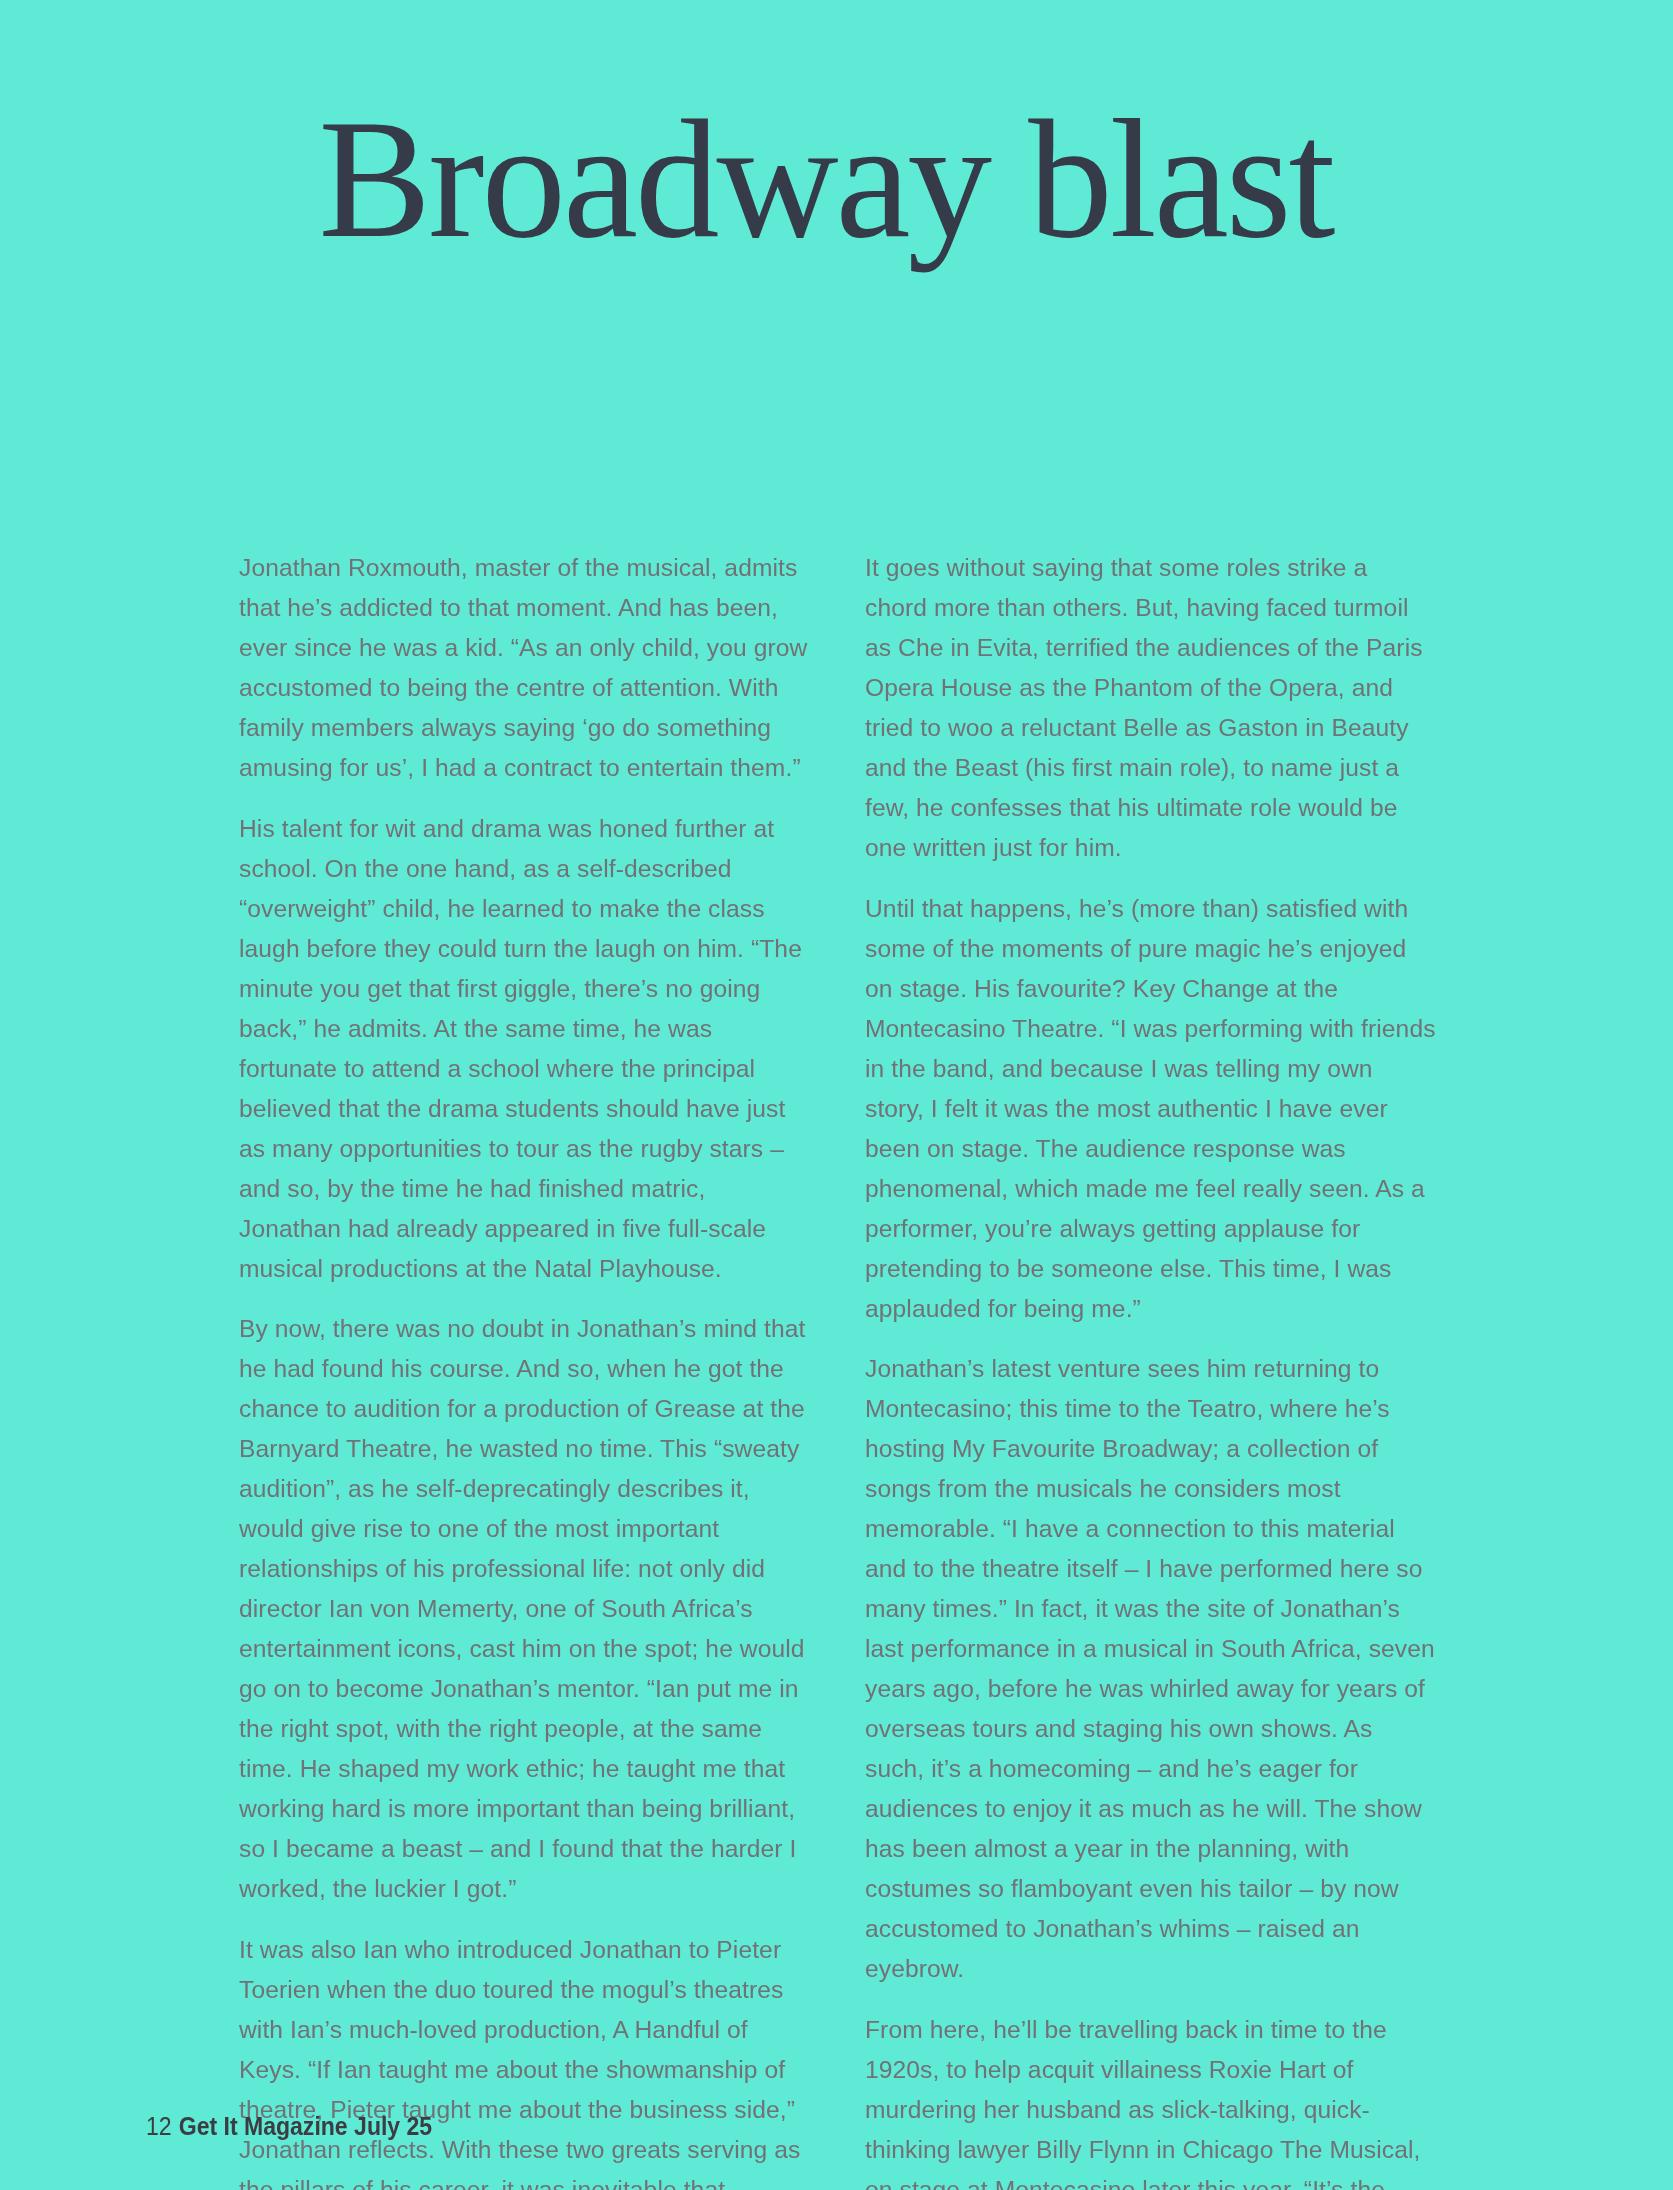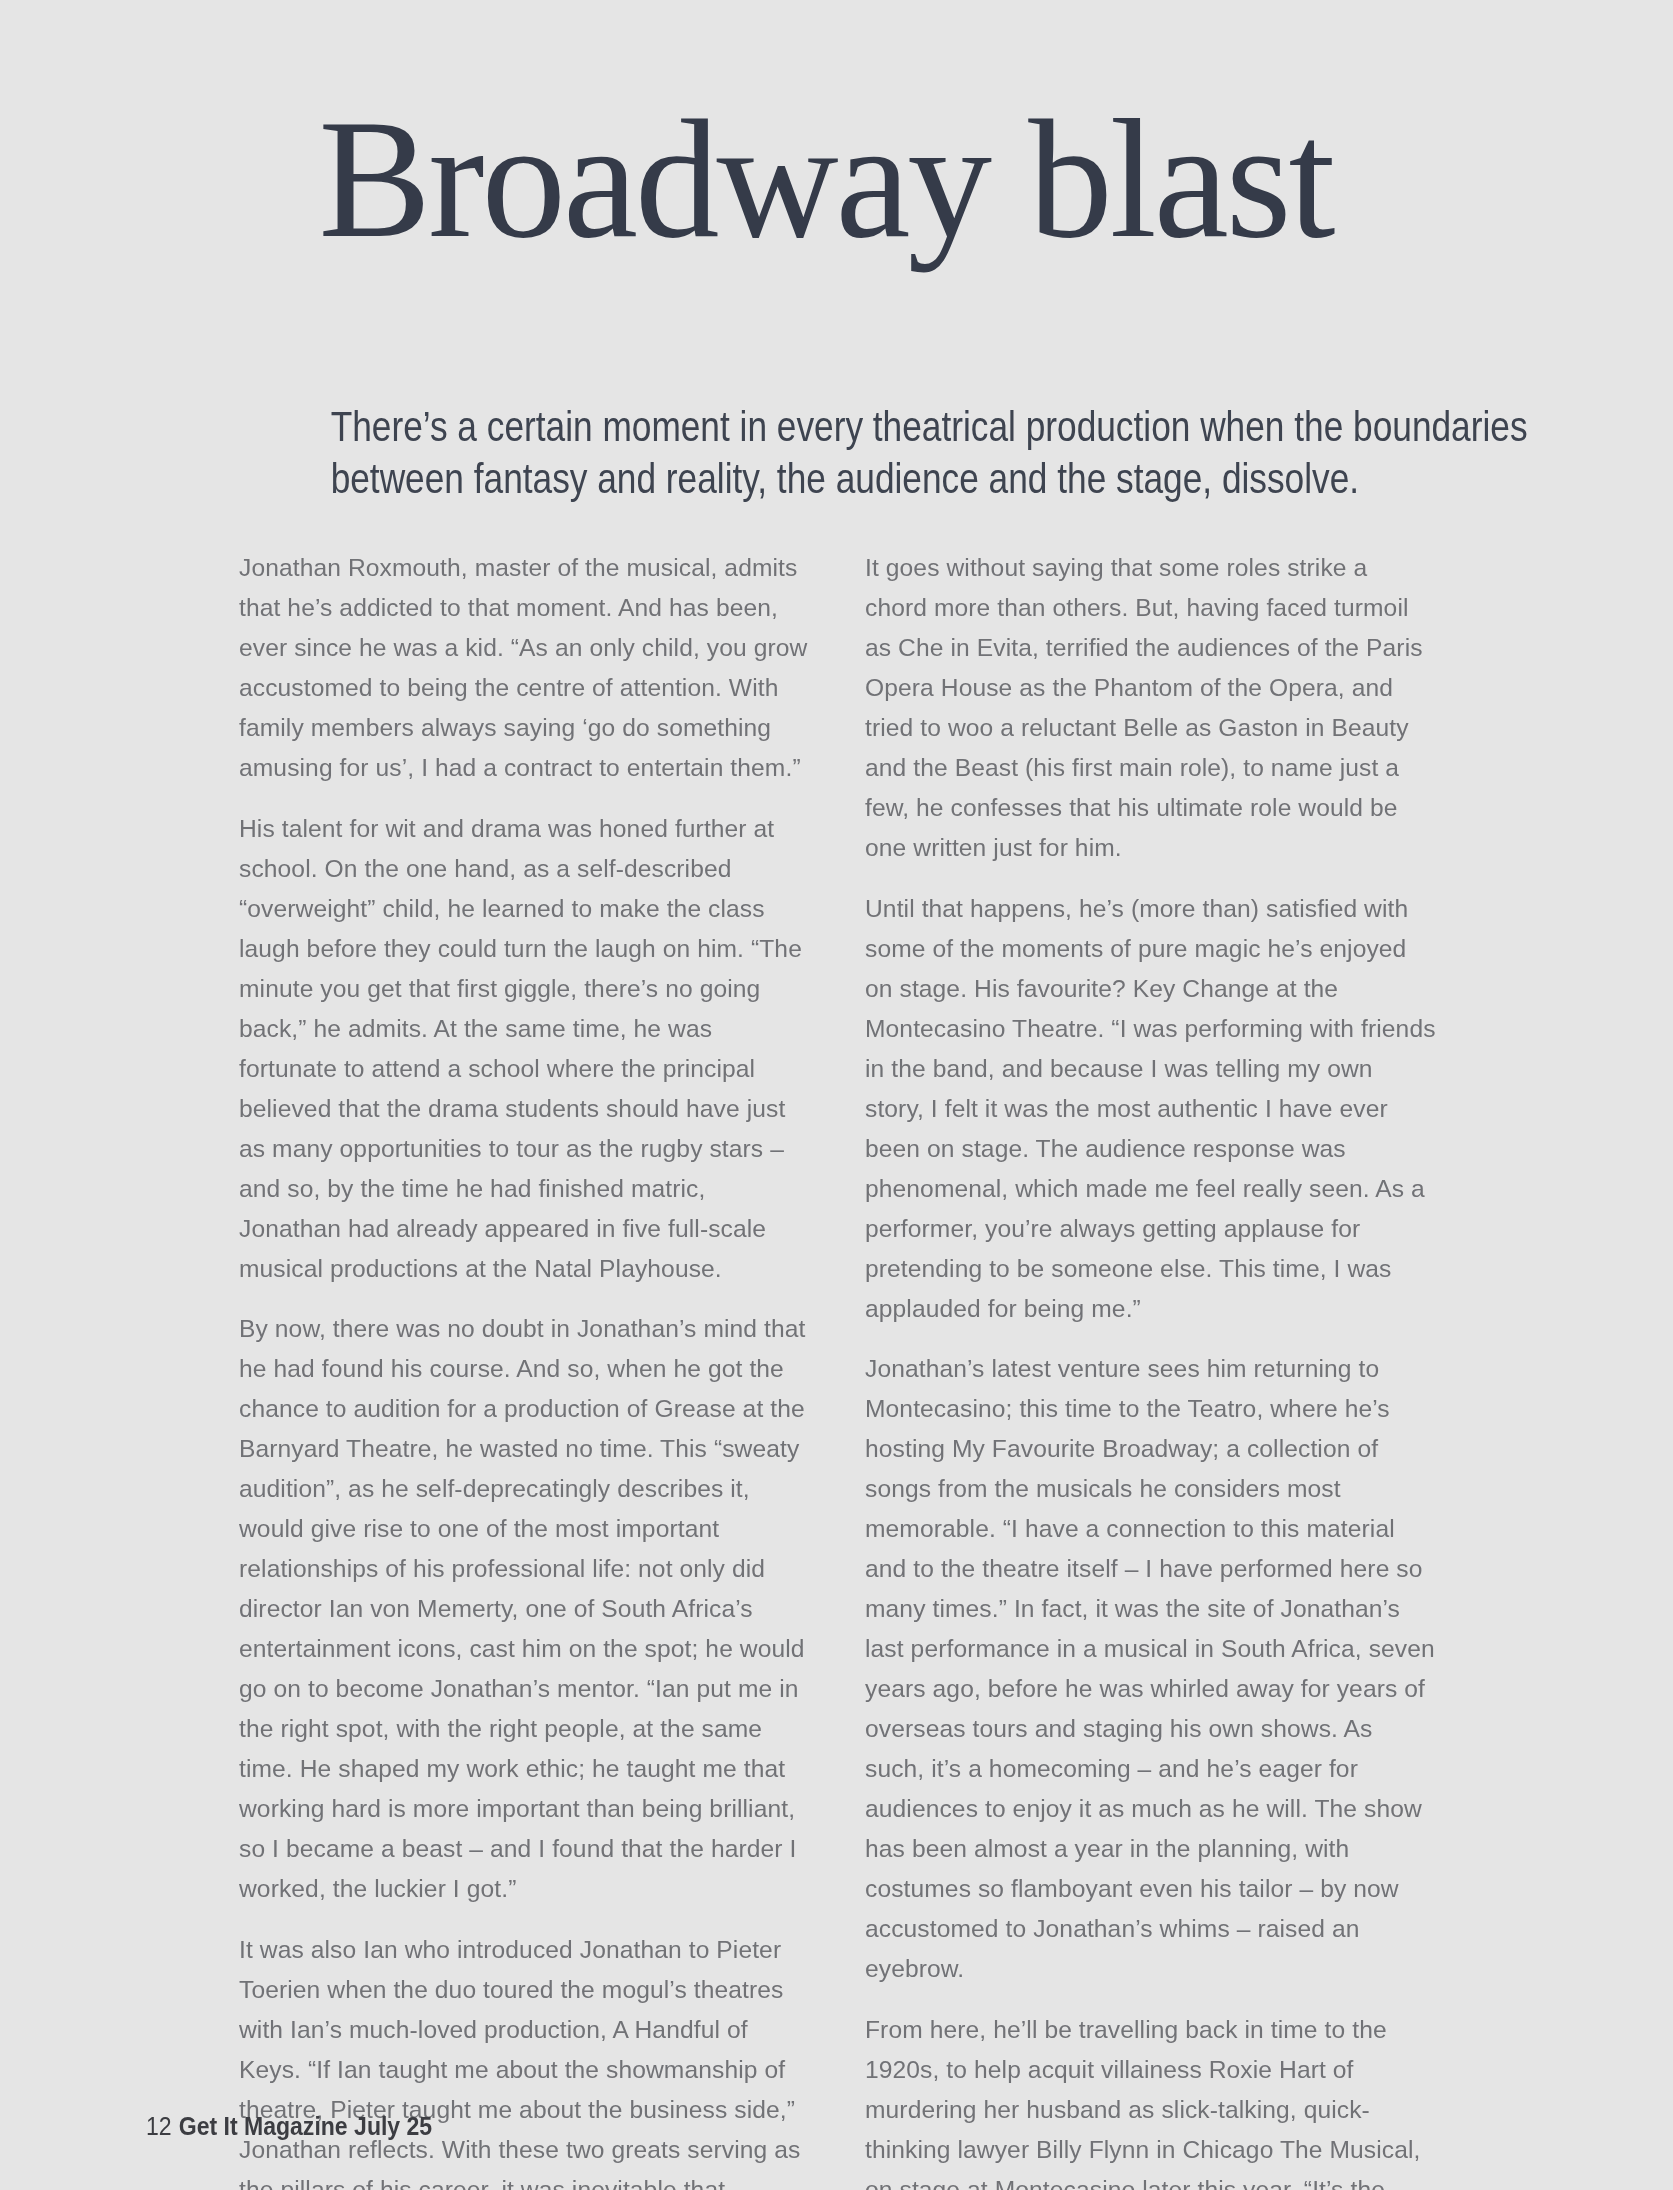--- a/index.html
+++ b/index.html
@@ -10,21 +10,21 @@
   body {
     width: 1674px;
     height: 2191px;
     position: relative;
     font-family: "Liberation Sans", sans-serif;
     overflow: hidden;
   }
   .page {
     position: absolute;
     inset: 0;
-    background: #e5e5e5;
+    background: #5eead4;
   }
   .title {
     position: absolute;
     top: 95px;
     left: 222px;
     width: 1207px;
     margin: 0;
     text-align: center;
     font-family: "Liberation Serif", serif;
     font-weight: 400;
@@ -89,24 +89,20 @@
     font-weight: 700;
   }
 </style>
 </head>
 <body>
 
 <div class="page">
 
   <h1 class="title">Broadway blast</h1>
 
-  <div class="standfirst">
-    <span class="standfirst-line">There’s a certain moment in every theatrical production when the boundaries</span>
-    <span class="standfirst-line">between fantasy and reality, the audience and the stage, dissolve.</span>
-  </div>
 
   <div class="col col-left">
     <p>Jonathan Roxmouth, master of the musical, admits that he’s addicted to that moment. And has been, ever since he was a kid. “As an only child, you grow accustomed to being the centre of attention. With family members always saying ‘go do something amusing for us’, I had a contract to entertain them.”</p>
     <p>His talent for wit and drama was honed further at school. On the one hand, as a self-described “overweight” child, he learned to make the class laugh before they could turn the laugh on him. “The minute you get that first giggle, there’s no going back,” he admits. At the same time, he was fortunate to attend a school where the principal believed that the drama students should have just as many opportunities to tour as the rugby stars – and so, by the time he had finished matric, Jonathan had already appeared in five full-scale musical productions at the Natal Playhouse.</p>
     <p>By now, there was no doubt in Jonathan’s mind that he had found his course. And so, when he got the chance to audition for a production of Grease at the Barnyard Theatre, he wasted no time. This “sweaty audition”, as he self-deprecatingly describes it, would give rise to one of the most important relationships of his professional life: not only did director Ian von Memerty, one of South Africa’s entertainment icons, cast him on the spot; he would go on to become Jonathan’s mentor. “Ian put me in the right spot, with the right people, at the same time. He shaped my work ethic; he taught me that working hard is more important than being brilliant, so I became a beast – and I found that the harder I worked, the luckier I got.”</p>
     <p>It was also Ian who introduced Jonathan to Pieter Toerien when the duo toured the mogul’s theatres with Ian’s much-loved production, A Handful of Keys. “If Ian taught me about the showmanship of theatre, Pieter taught me about the business side,” Jonathan reflects. With these two greats serving as the pillars of his career, it was inevitable that Jonathan would go from one curtain call to another – more than 20 of them, in fact, including not only concerts, plays, reviews and musicals, but also his own shows. (And, no, in case you’re wondering – those nerves never fade, no many how many times you’ve watched the curtain rise. In fact, Jonathan says that he has made a deal with himself: the day he can take to the stage without feeling terrified is the day he applies for a job at the post office.)</p>
   </div>
 
   <div class="col col-right">
     <p>It goes without saying that some roles strike a chord more than others. But, having faced turmoil as Che in Evita, terrified the audiences of the Paris Opera House as the Phantom of the Opera, and tried to woo a reluctant Belle as Gaston in Beauty and the Beast (his first main role), to name just a few, he confesses that his ultimate role would be one written just for him.</p>

